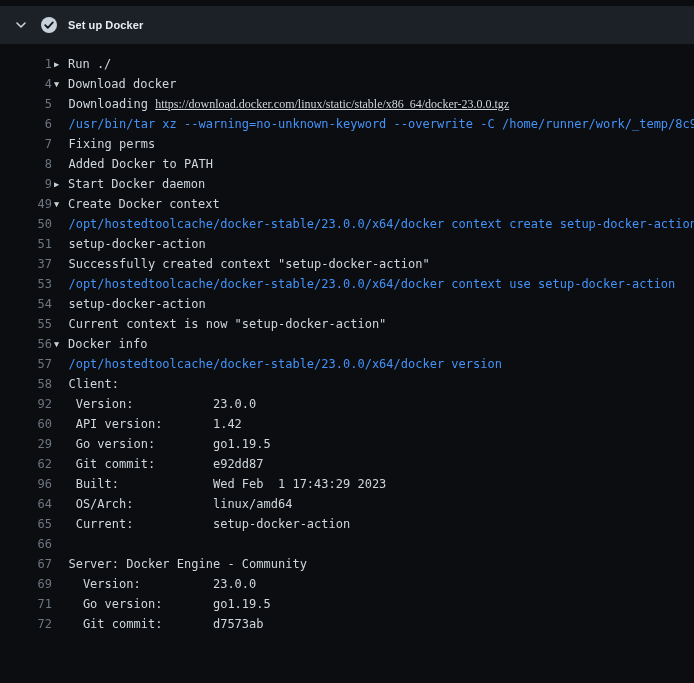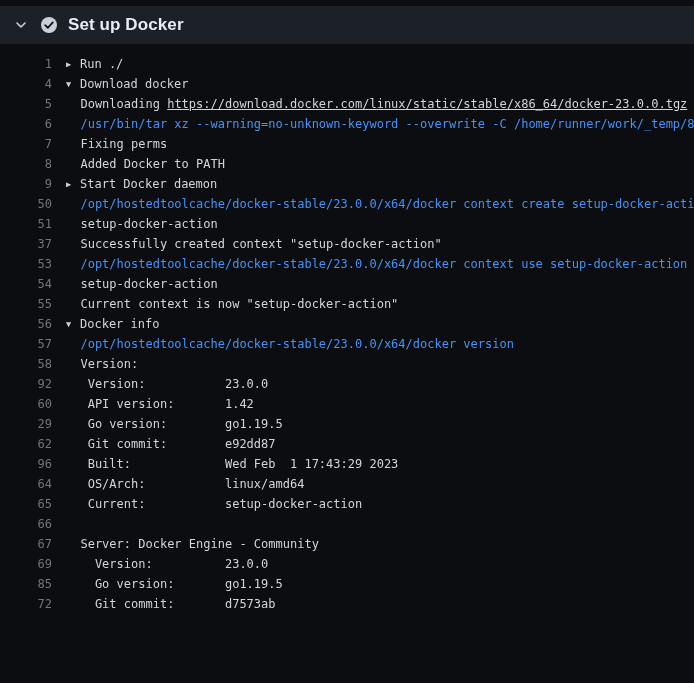--- a/index.html
+++ b/index.html
@@ -30,45 +30,45 @@
     width:14px;height:14px;display:inline-flex;align-items:center;justify-content:center;
     margin-right:12px;flex:0 0 auto;
   }
   .status{
     width:18px;height:18px;border-radius:50%;
     display:inline-flex;align-items:center;justify-content:center;
     margin-right:10px;flex:0 0 auto;
   }
   .step-title{
     color:var(--title-color);
-    font-size:17px;font-weight:700;letter-spacing:.1px;
+    font-size:11px;font-weight:700;letter-spacing:.1px;
   }
   .log{
     padding-top:10px;
     font-family:"DejaVu Sans Mono","Liberation Mono",monospace;
     font-size:12px;
   }
   .row{
     height:20px;line-height:20px;display:flex;white-space:pre;overflow:hidden;
   }
   .num{
     flex:0 0 52px;width:52px;text-align:right;color:var(--num);
     cursor:pointer;user-select:none;
   }
   .content{
-    margin-left:14px;color:var(--text);white-space:pre;flex:1 1 auto;overflow:hidden;
+    margin-left:2px;color:var(--text);white-space:pre;flex:1 1 auto;overflow:hidden;
   }
   .row.command .content{color:var(--cmd);}
   .tri{
     display:inline-block;width:14px;font-size:8.5px;color:var(--tri);
     vertical-align:1px;
   }
   .row.group .content{cursor:pointer;}
   a.loglink{
-    color:var(--text);text-decoration:underline;cursor:pointer;
+    color:var(--text);text-decoration:underline;cursor:pointer;font-family:Liberation Serif, serif;
   }
 </style>
 </head>
 <body>
 
 <div class="step-header">
   <span class="chev">
     <svg width="12" height="12" viewBox="0 0 12 12">
       <path d="M2 4 L6 8 L10 4" fill="none" stroke="#c9d1d9" stroke-width="1.6" stroke-linecap="round" stroke-linejoin="round"></path>
     </svg>
@@ -83,34 +83,35 @@
 </div>
 
 <div class="log">
     <div class="row group"><span class="num">1</span><span class="content"><span class="tri">▶</span><span>Run ./</span></span></div>
     <div class="row group"><span class="num">4</span><span class="content"><span class="tri">▼</span><span>Download docker</span></span></div>
     <div class="row link"><span class="num">5</span><span class="content"><span>  Downloading </span><a class="loglink">https://download.docker.com/linux/static/stable/x86_64/docker-23.0.0.tgz</a></span></div>
     <div class="row command"><span class="num">6</span><span class="content">  /usr/bin/tar xz --warning=no-unknown-keyword --overwrite -C /home/runner/work/_temp/8c9</span></div>
     <div class="row plain"><span class="num">7</span><span class="content">  Fixing perms</span></div>
     <div class="row plain"><span class="num">8</span><span class="content">  Added Docker to PATH</span></div>
     <div class="row group"><span class="num">9</span><span class="content"><span class="tri">▶</span><span>Start Docker daemon</span></span></div>
+    <div class="row group"><span class="num">49</span><span class="content"><span class="tri">▼</span><span>Create Docker context</span></span></div>
     <div class="row command"><span class="num">50</span><span class="content">  /opt/hostedtoolcache/docker-stable/23.0.0/x64/docker context create setup-docker-action</span></div>
     <div class="row plain"><span class="num">51</span><span class="content">  setup-docker-action</span></div>
     <div class="row plain"><span class="num">37</span><span class="content">  Successfully created context "setup-docker-action"</span></div>
     <div class="row command"><span class="num">53</span><span class="content">  /opt/hostedtoolcache/docker-stable/23.0.0/x64/docker context use setup-docker-action</span></div>
     <div class="row plain"><span class="num">54</span><span class="content">  setup-docker-action</span></div>
     <div class="row plain"><span class="num">55</span><span class="content">  Current context is now "setup-docker-action"</span></div>
     <div class="row group"><span class="num">56</span><span class="content"><span class="tri">▼</span><span>Docker info</span></span></div>
     <div class="row command"><span class="num">57</span><span class="content">  /opt/hostedtoolcache/docker-stable/23.0.0/x64/docker version</span></div>
-    <div class="row plain"><span class="num">58</span><span class="content">  Version:</span></div>
+    <div class="row plain"><span class="num">58</span><span class="content">  Client:</span></div>
     <div class="row plain"><span class="num">92</span><span class="content">   Version:           23.0.0</span></div>
     <div class="row plain"><span class="num">60</span><span class="content">   API version:       1.42</span></div>
     <div class="row plain"><span class="num">29</span><span class="content">   Go version:        go1.19.5</span></div>
     <div class="row plain"><span class="num">62</span><span class="content">   Git commit:        e92dd87</span></div>
     <div class="row plain"><span class="num">96</span><span class="content">   Built:             Wed Feb  1 17:43:29 2023</span></div>
     <div class="row plain"><span class="num">64</span><span class="content">   OS/Arch:           linux/amd64</span></div>
     <div class="row plain"><span class="num">65</span><span class="content">   Current:           setup-docker-action</span></div>
     <div class="row plain"><span class="num">66</span><span class="content"></span></div>
     <div class="row plain"><span class="num">67</span><span class="content">  Server: Docker Engine - Community</span></div>
     <div class="row plain"><span class="num">69</span><span class="content">    Version:          23.0.0</span></div>
-    <div class="row plain"><span class="num">85</span><span class="content">    Go version:       go1.19.5</span></div>
+    <div class="row plain"><span class="num">71</span><span class="content">    Go version:       go1.19.5</span></div>
     <div class="row plain"><span class="num">72</span><span class="content">    Git commit:       d7573ab</span></div>
   </div>
 
 </body></html>

